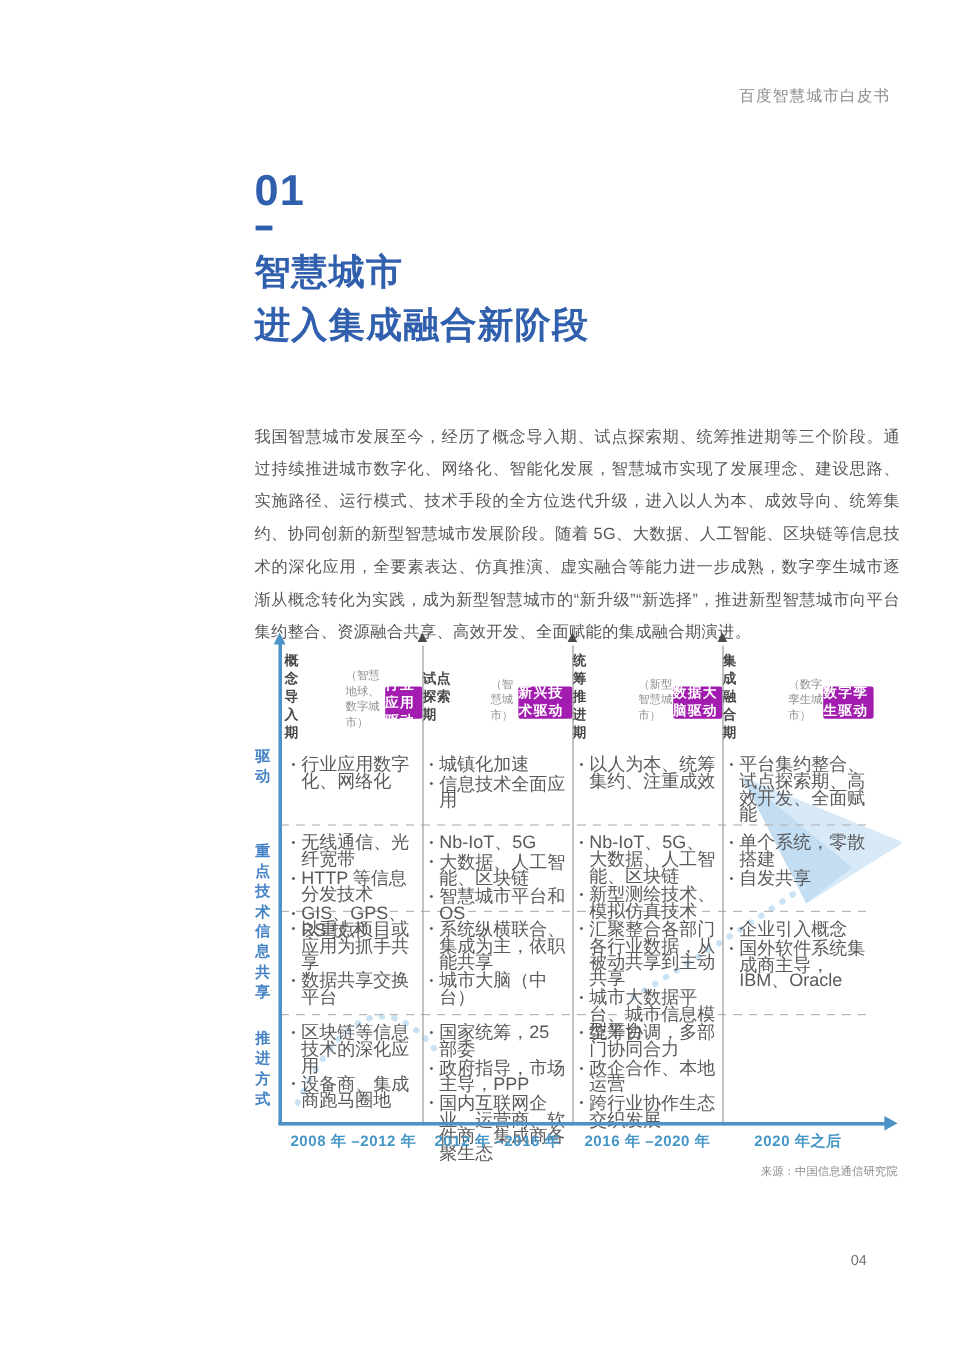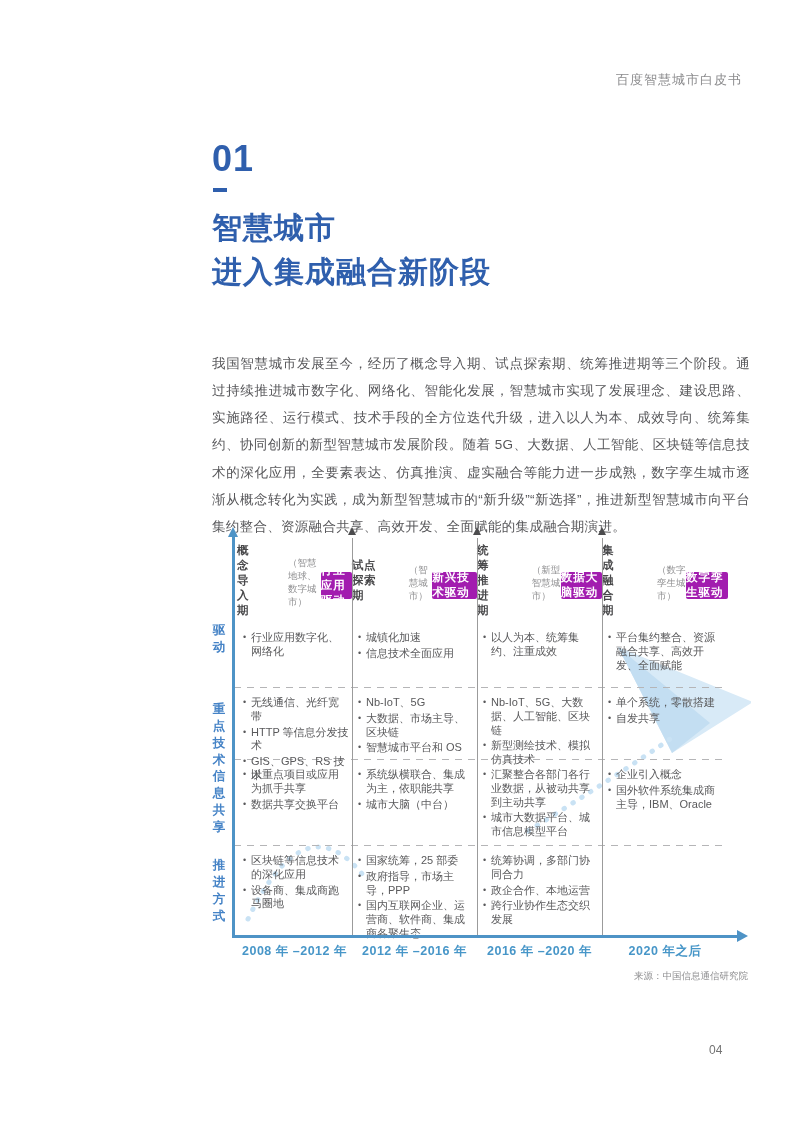--- a/index.html
+++ b/index.html
@@ -30,21 +30,21 @@
     background:repeating-linear-gradient(90deg,#b5b5b7 0 7px,transparent 7px 13px);}
 
   .rowlabel{position:absolute;left:0;width:18px;display:flex;align-items:center;justify-content:center;z-index:2;}
   .rowlabel span{display:block;width:14px;font-size:12.5px;font-weight:bold;color:#4583c6;line-height:17px;text-align:center;word-break:break-all;}
 
   .grid{position:absolute;left:27px;top:0;width:491px;display:grid;grid-template-columns:115px 125px 125px 126px;grid-template-rows:95px 65px 72px 86px 92px;z-index:1;}
   .phase-head{display:flex;flex-direction:row;align-items:center;padding-top:12px;}
   .phase-name{font-size:11.5px;font-weight:bold;color:#48484a;letter-spacing:.5px;}
   .phase-sub{font-size:9.5px;color:#909092;margin-top:5px;margin-left:32px;}
   .driver-box{margin-top:9px;width:calc(100% - 16px);height:27px;background:#a21caf;border-radius:2px;display:flex;align-items:center;justify-content:center;color:#ffffff;font-size:11.5px;font-weight:bold;letter-spacing:1px;}
-  .cell{padding:9px 3px 0 6px;font-size:11px;line-height:13.8px;color:#59595b;}
+  .cell{padding:9px 3px 0 6px;font-size:15px;line-height:13.8px;color:#59595b;}
   .cell ul{margin:0;padding:0;list-style:none;}
   .cell li{position:relative;padding-left:8px;margin-bottom:2px;}
   .cell li::before{content:"•";position:absolute;left:0;top:0;font-size:9px;color:#59595b;}
 
   .years{position:absolute;left:27px;top:416px;width:491px;display:grid;grid-template-columns:115px 125px 125px 126px;z-index:2;}
   .years div{text-align:center;font-size:12.5px;font-weight:bold;color:#4796c8;letter-spacing:.5px;}
 
   .source{position:absolute;top:443px;right:3px;font-size:9.5px;color:#8d8d8f;z-index:2;}
 
   .page-num{position:absolute;left:709px;top:1043px;font-size:12px;color:#737373;}
@@ -133,35 +133,35 @@
           <li>信息技术全面应用</li>
         </ul>
       </div>
     <div class="cell">
         <ul>
           <li>以人为本、统筹集约、注重成效</li>
         </ul>
       </div>
     <div class="cell">
         <ul>
-          <li>平台集约整合、资源融合共享、高效开发、全面赋能</li>
+          <li>平台集约整合、试点探索期、高效开发、全面赋能</li>
         </ul>
       </div>
 
     <div class="cell">
         <ul>
           <li>无线通信、光纤宽带</li>
           <li>HTTP 等信息分发技术</li>
           <li>GIS、GPS、RS 技术</li>
         </ul>
       </div>
     <div class="cell">
         <ul>
           <li>Nb-IoT、5G</li>
-          <li>大数据、市场主导、区块链</li>
+          <li>大数据、人工智能、区块链</li>
           <li>智慧城市平台和 OS</li>
         </ul>
       </div>
     <div class="cell">
         <ul>
           <li>Nb-IoT、5G、大数据、人工智能、区块链</li>
           <li>新型测绘技术、模拟仿真技术</li>
         </ul>
       </div>
 

